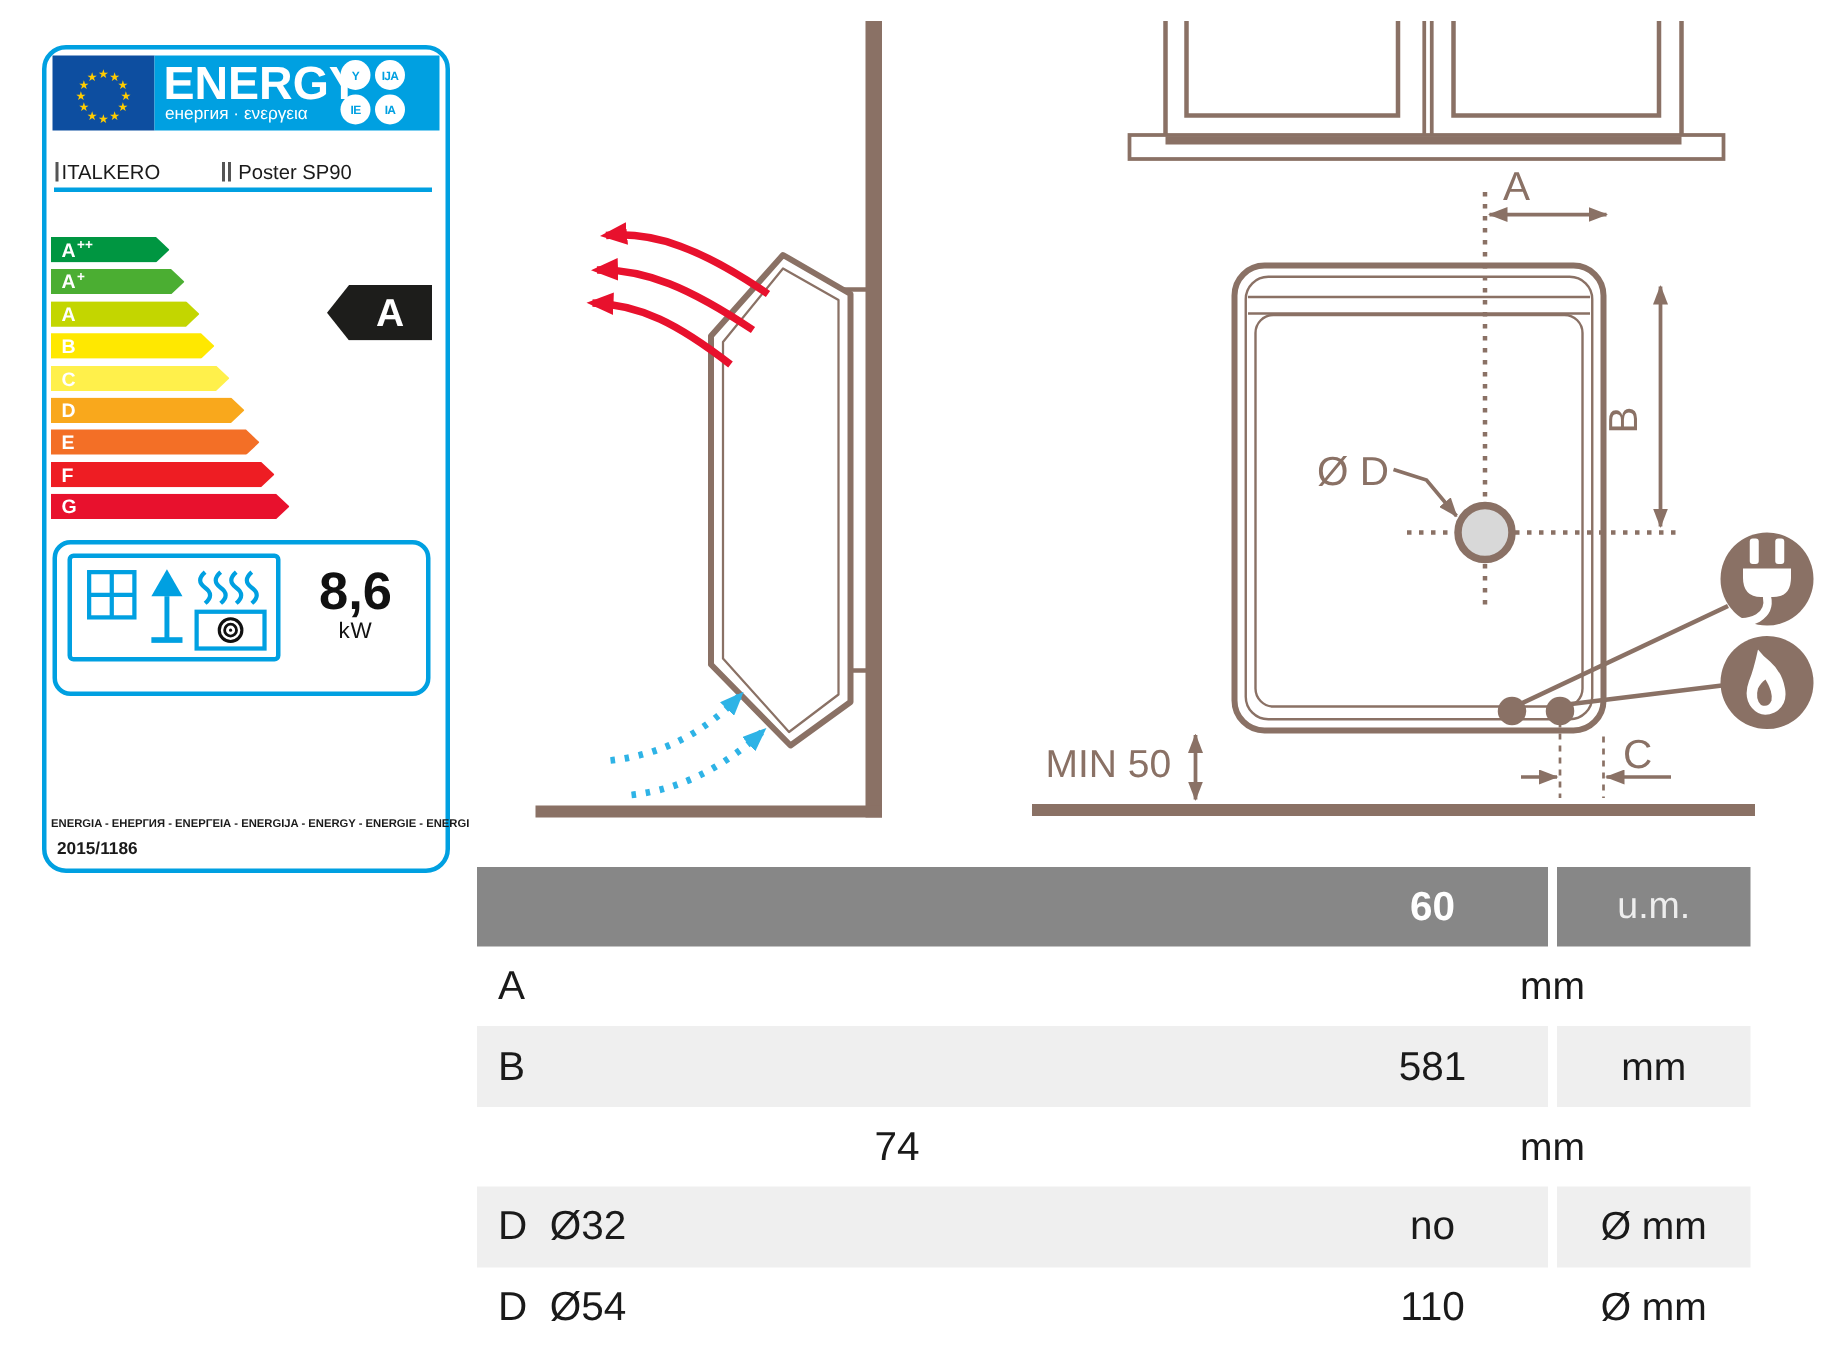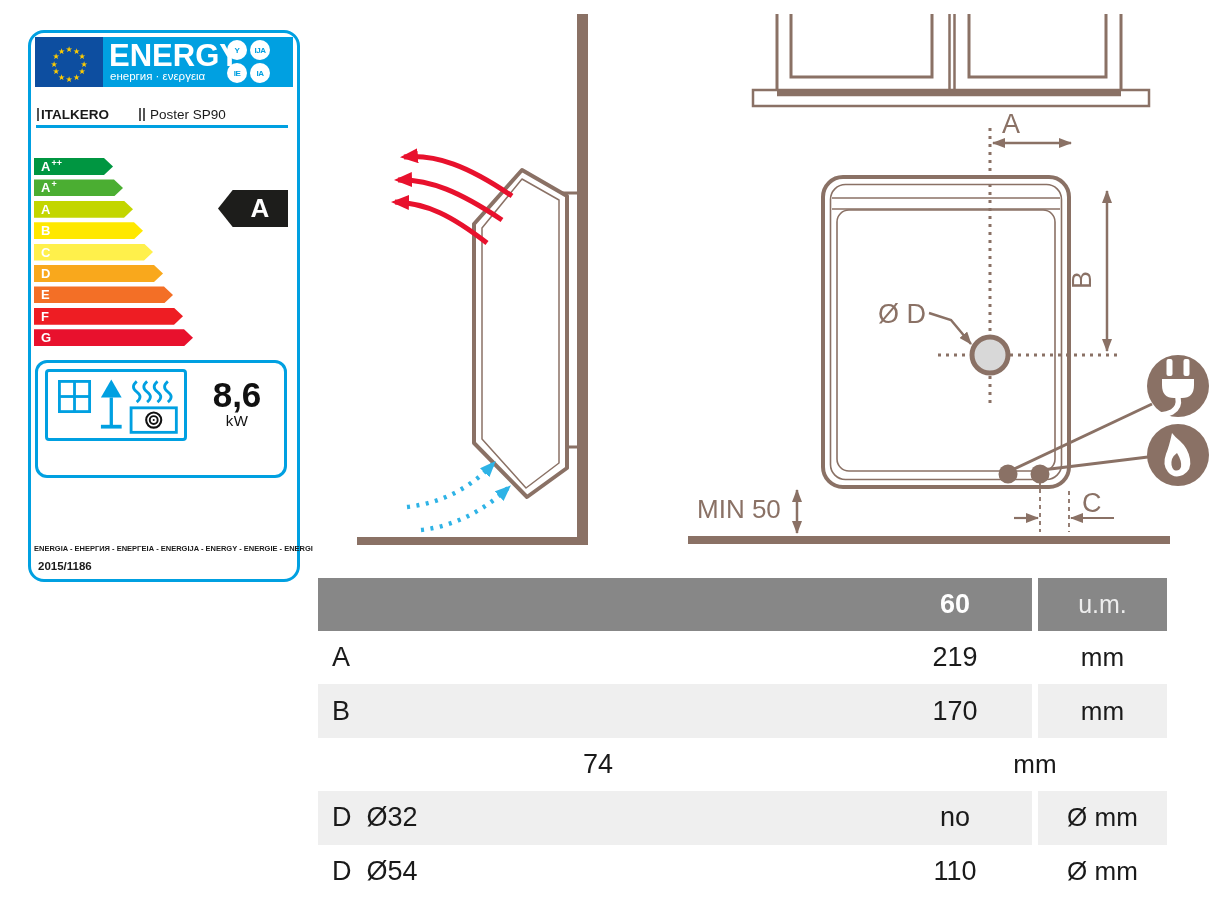--- a/index.html
+++ b/index.html
@@ -16,31 +16,31 @@
   .star{fill:#ffcc00;font-size:8px;text-anchor:middle;font-family:"DejaVu Sans",sans-serif;}
   .ebandrest{flex:1;background:#00a0e1;position:relative;}
   .energ{position:absolute;left:6px;top:1px;font-size:31px;font-weight:bold;color:#fff;letter-spacing:0;}
   .energsub{position:absolute;left:7px;top:33px;font-size:11.5px;color:#fff;}
   .ecircles{position:absolute;right:23px;top:3px;display:grid;grid-template-columns:20px 20px;gap:3px;}
   .ecircle{width:20px;height:20px;border-radius:50%;background:#fff;color:#00a0e1;font-weight:bold;
            font-size:8px;display:flex;align-items:center;justify-content:center;letter-spacing:-0.5px;}
   .esupplier{position:absolute;left:6px;top:72px;height:18px;display:flex;align-items:center;
              font-size:13.5px;color:#1a1a1a;}
   .vbar{display:inline-block;width:2px;height:13px;background:#555;margin-right:2px;}
-  .esupname{font-weight:bold;margin-right:30px;text-align:center;}
+  .esupname{font-weight:normal;margin-right:41px;text-align:center;}
   .erule{position:absolute;left:5px;top:92px;width:252px;height:3px;background:#00a0e1;}
   .earrow{position:absolute;left:3px;height:17px;display:flex;align-items:center;padding-left:7px;
           box-sizing:border-box;color:#fff;font-weight:bold;font-size:13px;
           clip-path:polygon(0 0,calc(100% - 9px) 0,100% 50%,calc(100% - 9px) 100%,0 100%);}
   .earrow .sup{font-size:9px;position:relative;top:-4px;margin-left:1px;}
   .eblack{position:absolute;left:187px;top:157px;width:70px;height:37px;background:#1d1d1b;
           clip-path:polygon(0 50%,21% 0,100% 0,100% 100%,21% 100%);
           display:flex;align-items:center;justify-content:center;padding-left:14px;box-sizing:border-box;
           color:#fff;font-weight:bold;font-size:26px;}
-  .kwbox{position:absolute;left:4px;top:327px;width:252px;height:118px;border:3px solid #00a0e1;
+  .kwbox{position:absolute;left:4px;top:327px;width:252px;height:104px;border:3px solid #00a0e1;
          border-radius:12px;box-sizing:border-box;}
   .iconbox{position:absolute;left:7px;top:6px;width:142px;height:72px;border:3px solid #00a0e1;
            border-radius:4px;box-sizing:border-box;}
   .kwval{position:absolute;right:10px;top:14px;width:74px;text-align:center;color:#111;}
   .kwnum{font-size:35px;font-weight:bold;line-height:1;}
   .kwunit{font-size:15px;margin-top:0;letter-spacing:0.5px;}
   .efoot1{position:absolute;left:3px;top:511px;width:230px;text-align:center;font-size:7.5px;
           font-weight:bold;color:#1a1a1a;white-space:nowrap;}
   .efoot2{position:absolute;left:7px;top:527px;font-size:11.5px;font-weight:bold;color:#1a1a1a;}
 
@@ -300,27 +300,26 @@
 
   <div class="spec">
     <div class="trow head">
       <div class="cell cl"></div>
       <div class="cell cc hmodel">60</div>
       <div></div>
       <div class="cell cc hunit">u.m.</div>
     </div>
     <div class="trow">
       <div class="cell cl">A</div>
-      <div class="cell cc">219</div>
       <div></div>
       <div class="cell cc cu">mm</div>
     </div>
     <div class="trow alt">
       <div class="cell cl">B</div>
-      <div class="cell cc">170</div>
+      <div class="cell cc">581</div>
       <div></div>
       <div class="cell cc cu">mm</div>
     </div>
     <div class="trow">
       <div class="cell cc">74</div>
       <div></div>
       <div class="cell cc cu">mm</div>
     </div>
     <div class="trow alt">
       <div class="cell cl">D  Ø32</div>

